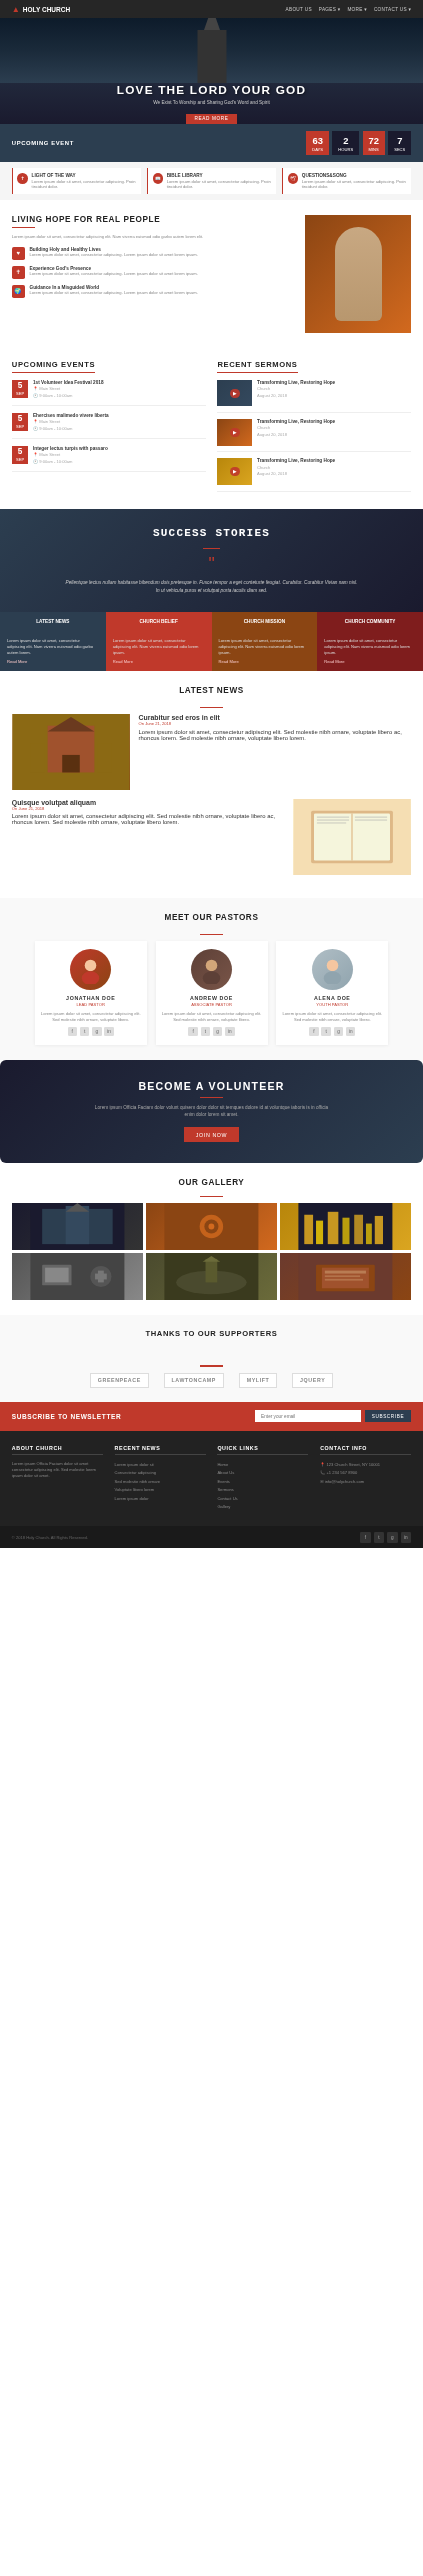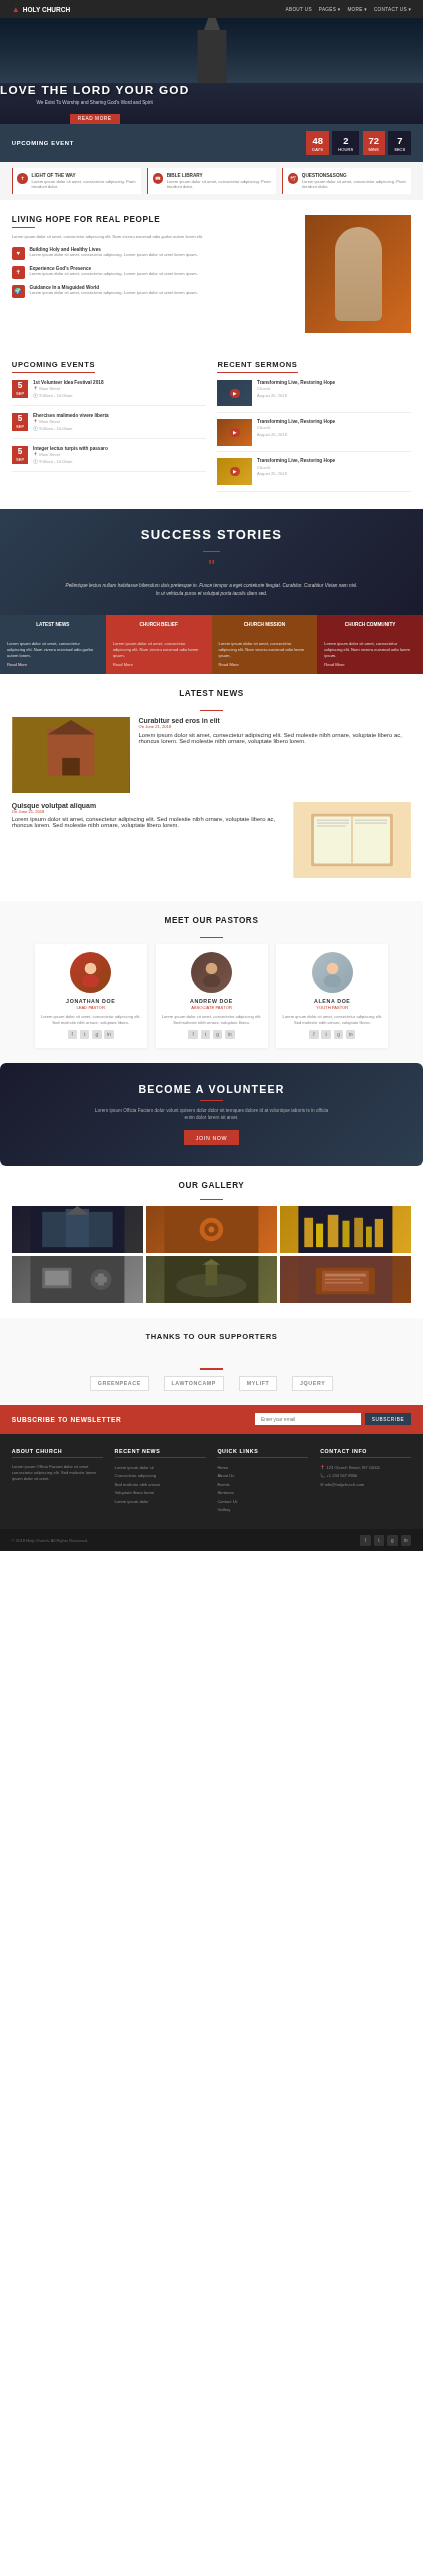--- a/index.html
+++ b/index.html
@@ -6,21 +6,21 @@
     body { font-family: Arial, sans-serif; font-size: 5.9px; color: #333; background: #fff; width: 423px; }
     
     
     .navbar { background: rgba(0,0,0,0.85); display: flex; align-items: center; justify-content: space-between; padding: 4.7px 11.8px; position: relative; z-index: 10; }
     .navbar-brand { display: flex; align-items: center; gap: 2.9px; color: #fff; font-size: 6.5px; font-weight: bold; }
     .navbar-brand .logo-icon { color: #c0392b; font-size: 8.2px; }
     .navbar-nav { display: flex; gap: 7px; }
     .navbar-nav a { color: #ccc; text-decoration: none; font-size: 4.7px; text-transform: uppercase; letter-spacing: 0.3px; }
 
     
-    .hero { background: linear-gradient(to bottom, #2c3e50, #1a1a2e); height: 106px; display: flex; flex-direction: column; align-items: flex-start; justify-content: center; position: relative; overflow: hidden; }
+    .hero { background: linear-gradient(to bottom, #2c3e50, #1a1a2e); height: 106px; display: flex; flex-direction: column; align-items: center; justify-content: center; position: relative; overflow: hidden; }
     .hero-content { position: relative; z-index: 2; text-align: center; }
     .hero h1 { color: #fff; font-size: 11.8px; font-weight: bold; letter-spacing: 1.2px; text-transform: uppercase; text-shadow: 1.2px 1.2px 2.4px rgba(0,0,0,0.5); }
     .hero p { color: #ccc; font-size: 4.7px; margin: 3.5px 0; }
     .hero-btn { background: #c0392b; color: #fff; border: none; padding: 2.9px 8.2px; font-size: 4.7px; cursor: pointer; text-transform: uppercase; letter-spacing: 0.6px; margin-top: 4.7px; }
 
     
     .countdown { background: #2c3e50; padding: 7px 11.8px; display: flex; align-items: center; justify-content: space-between; }
     .countdown-title { color: #fff; font-size: 5.9px; text-transform: uppercase; letter-spacing: 0.6px; font-weight: bold; }
     .countdown-boxes { display: flex; gap: 3.5px; }
     .countdown-box { background: #c0392b; color: #fff; text-align: center; padding: 3.5px 5.9px; min-width: 21px; }
@@ -64,21 +64,21 @@
     .sermon-item { display: flex; gap: 4.7px; margin-bottom: 5.9px; padding-bottom: 5.9px; border-bottom: 0.6px solid #eee; }
     .sermon-thumb { width: 35px; height: 26.4px; background: linear-gradient(135deg, #555, #888); flex-shrink: 0; position: relative; overflow: hidden; display: flex; align-items: center; justify-content: center; }
     .sermon-thumb-img { width: 100%; height: 100%; background: linear-gradient(135deg, #2c3e50, #34495e); }
     .sermon-thumb .play-btn { position: absolute; width: 9.4px; height: 9.4px; background: rgba(192,57,43,0.9); border-radius: 50%; display: flex; align-items: center; justify-content: center; color: #fff; font-size: 4.7px; }
     .sermon-detail h4 { font-size: 4.7px; font-weight: bold; color: #333; }
     .sermon-detail p { font-size: 4.1px; color: #888; margin-top: 1.2px; line-height: 1.3; }
     .sermon-detail .meta { font-size: 4.1px; color: #aaa; margin-top: 1.2px; }
 
     
     .success-stories { background: linear-gradient(135deg, #2c3e50, #1a1a2e); padding: 17.6px 11.8px; text-align: center; }
-    .success-stories .section-title-white { font-size: 13px; font-weight: bold; color: #fff; text-transform: uppercase; letter-spacing: 1.2px; margin-bottom: 8.8px; }
+    .success-stories .section-title-white { font-size: 11px; font-weight: bold; color: #fff; text-transform: uppercase; letter-spacing: 1.2px; margin-bottom: 8.8px; font-family: Liberation Mono, monospace; }
     .quote-mark { font-size: 17.6px; color: #c0392b; margin-bottom: 4.7px; }
     .success-stories blockquote { color: #ccc; font-size: 4.7px; line-height: 1.6; max-width: 294px; margin: 0 auto; font-style: italic; }
 
     
     .news-tabs { display: flex; }
     .news-tab { flex: 1; padding: 7px 5.9px; color: #fff; font-size: 4.7px; font-weight: bold; text-transform: uppercase; text-align: center; cursor: pointer; }
     .news-tab.tab-dark { background: #2c3e50; }
     .news-tab.tab-red { background: #c0392b; }
     .news-tab.tab-brown { background: #8B4513; }
     .news-tab.tab-darkred { background: #7f1d1d; }
@@ -198,21 +198,21 @@
     <h1>LOVE THE LORD YOUR GOD</h1>
     <p>We Exist To Worship and Sharing God's Word and Spirit</p>
     <button class="hero-btn">READ MORE</button>
   </div>
 </section>
 
 <div class="countdown">
   <span class="countdown-title">UPCOMING EVENT</span>
   <div class="countdown-boxes">
     <div class="countdown-box">
-      <span class="num">48</span>
+      <span class="num">63</span>
       <span class="lbl">days</span>
     </div>
     <div class="countdown-box dark">
       <span class="num">2</span>
       <span class="lbl">hours</span>
     </div>
     <div class="countdown-box">
       <span class="num">72</span>
       <span class="lbl">mins</span>
     </div>

